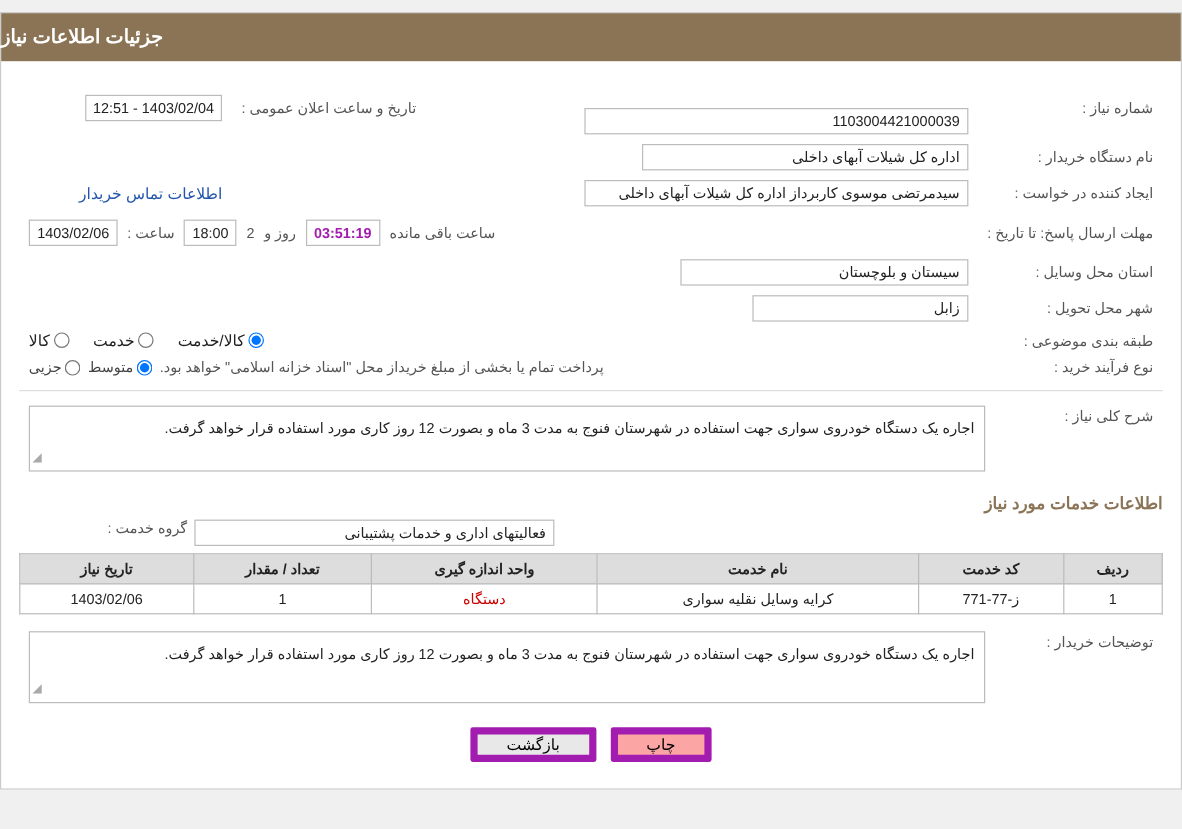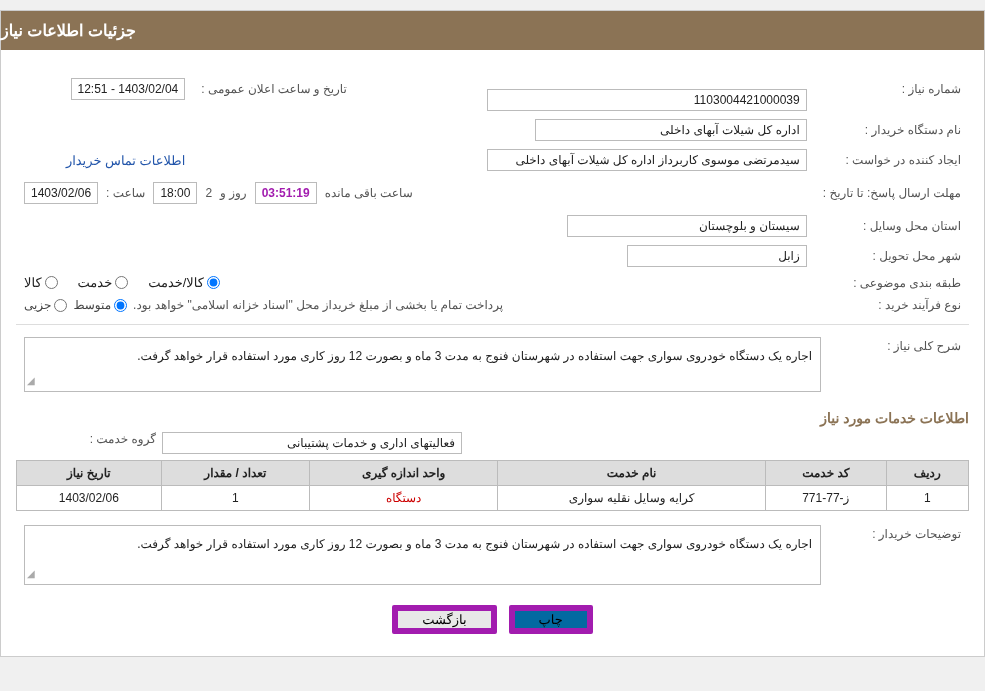--- a/index.html
+++ b/index.html
@@ -162,21 +162,21 @@
     }
     .btn {
       padding: 1px 24px;
       font-size: 13px;
       font-family: Tahoma, Arial, sans-serif;
       cursor: pointer;
       border: 6px solid #a21caf;
       border-radius: 2px;
     }
     .btn-print {
-      background: #0369a1;
+      background: #fca5a5;
     }
     .btn-back {
       background: #e8e8e8;
     }
     .nofarand-row {
       display: flex;
       align-items: center;
       gap: 6px;
       flex-direction: row-reverse;
       font-size: 12px;

